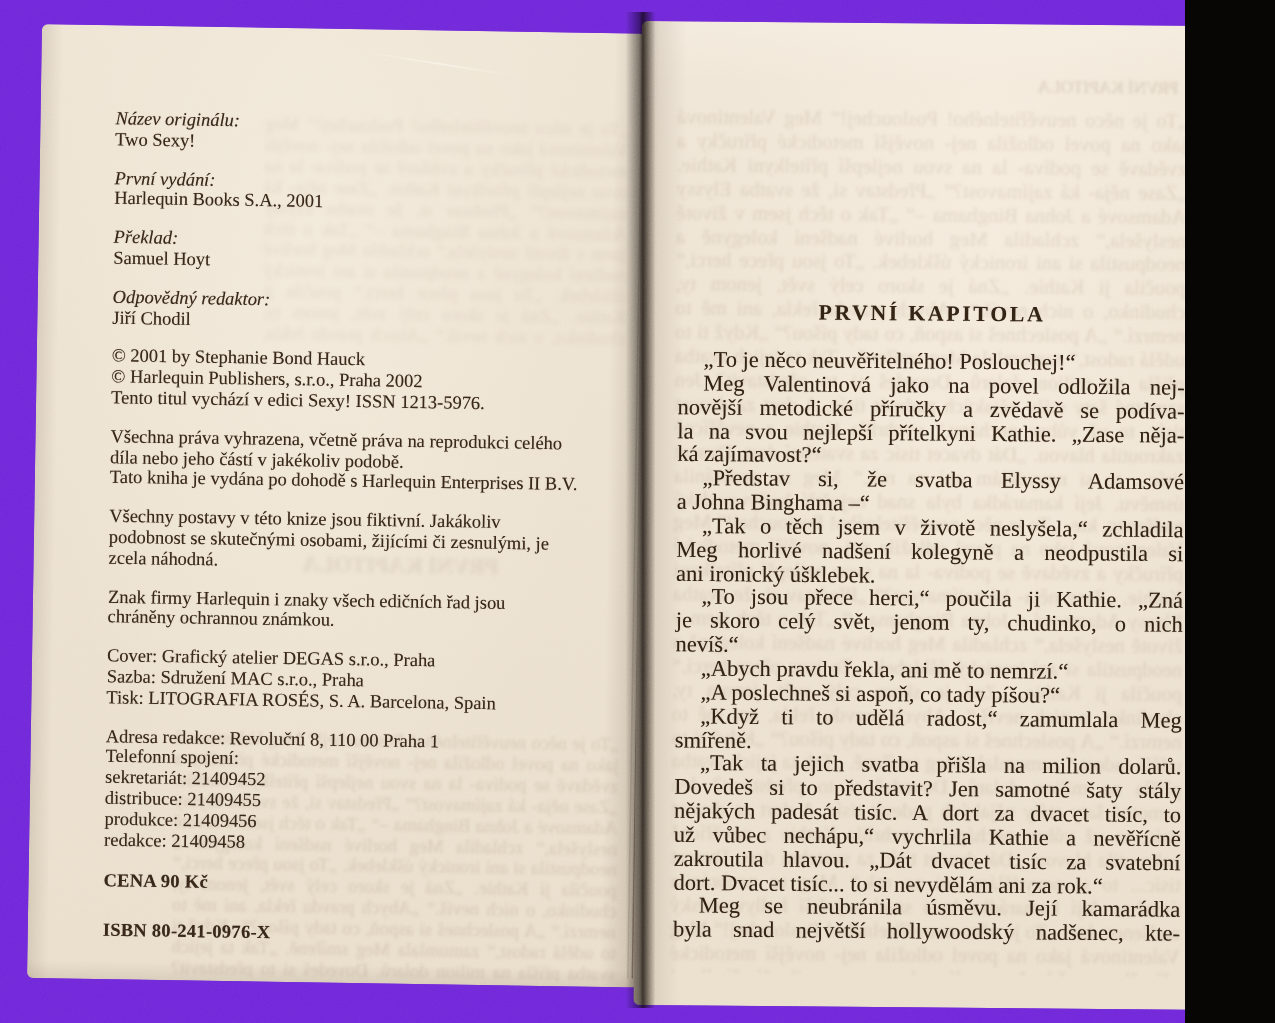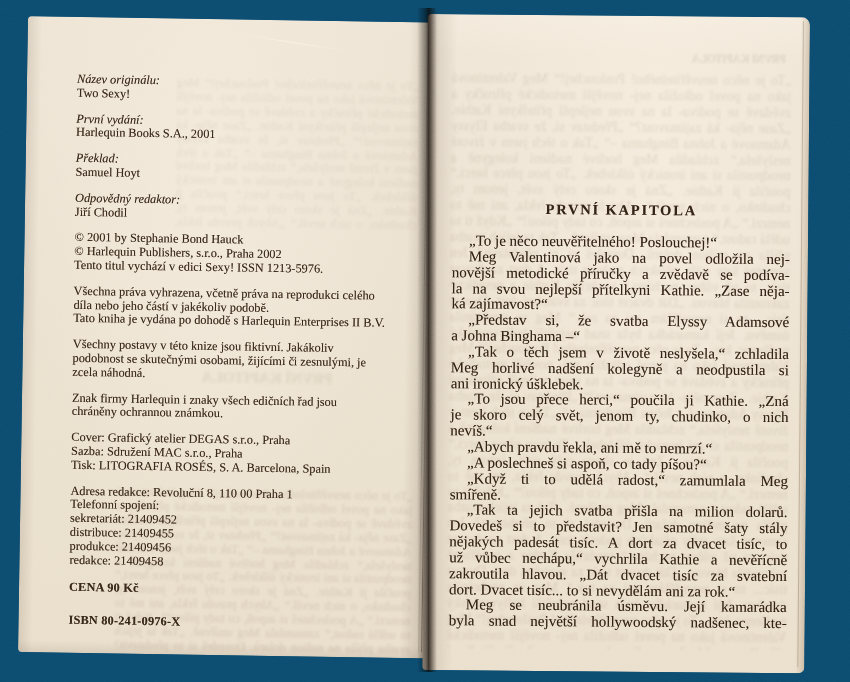--- a/index.html
+++ b/index.html
@@ -1,16 +1,16 @@
 <!DOCTYPE html>
 <html><head>
 <meta charset="utf-8">
 <style>
   html,body{margin:0;padding:0;background:#070605;}
-  #scene{position:relative;width:850px;height:682px;background:#0c4a6e;overflow:hidden;
+  #scene{position:relative;width:790px;height:682px;background:#6d28d9;overflow:hidden;
          font-family:"Liberation Serif","DejaVu Serif",serif;}
 
   
   .page{position:absolute;border-radius:4px;}
   #left-page{
     left:18px;top:16px;width:408px;height:636px;
     transform:rotate(0.9deg);transform-origin:left bottom;
     background:
       linear-gradient(to left, rgba(60,40,25,0.22), rgba(60,40,25,0) 26px),
       linear-gradient(to right, rgba(60,40,25,0.12), rgba(60,40,25,0) 14px),

